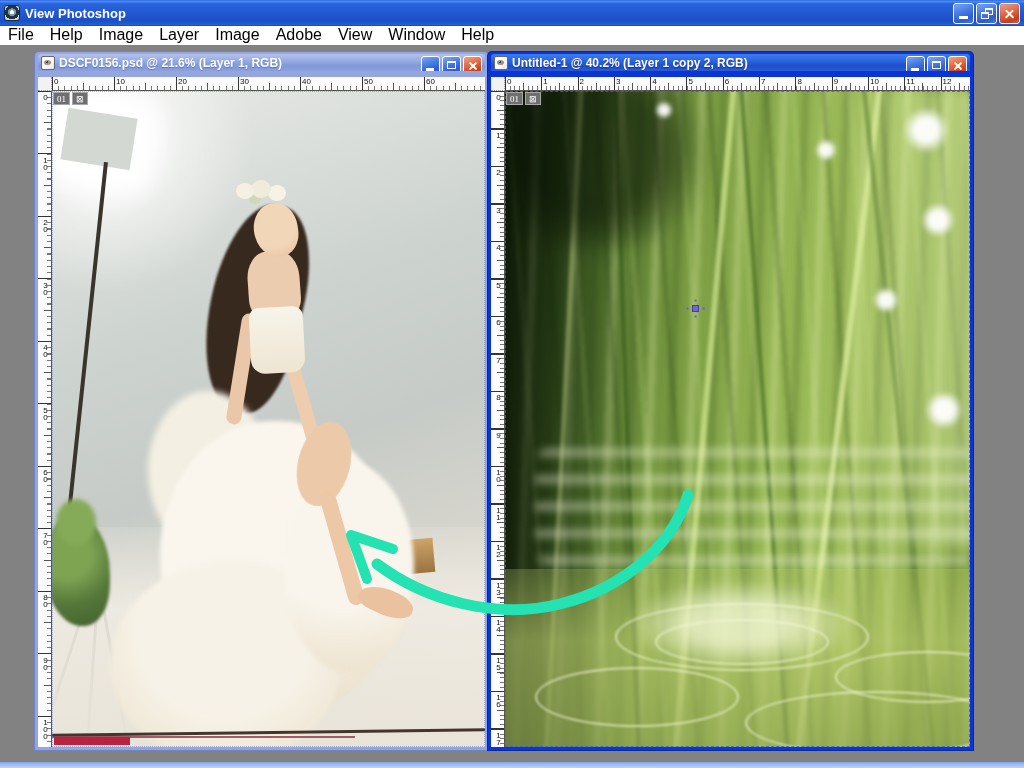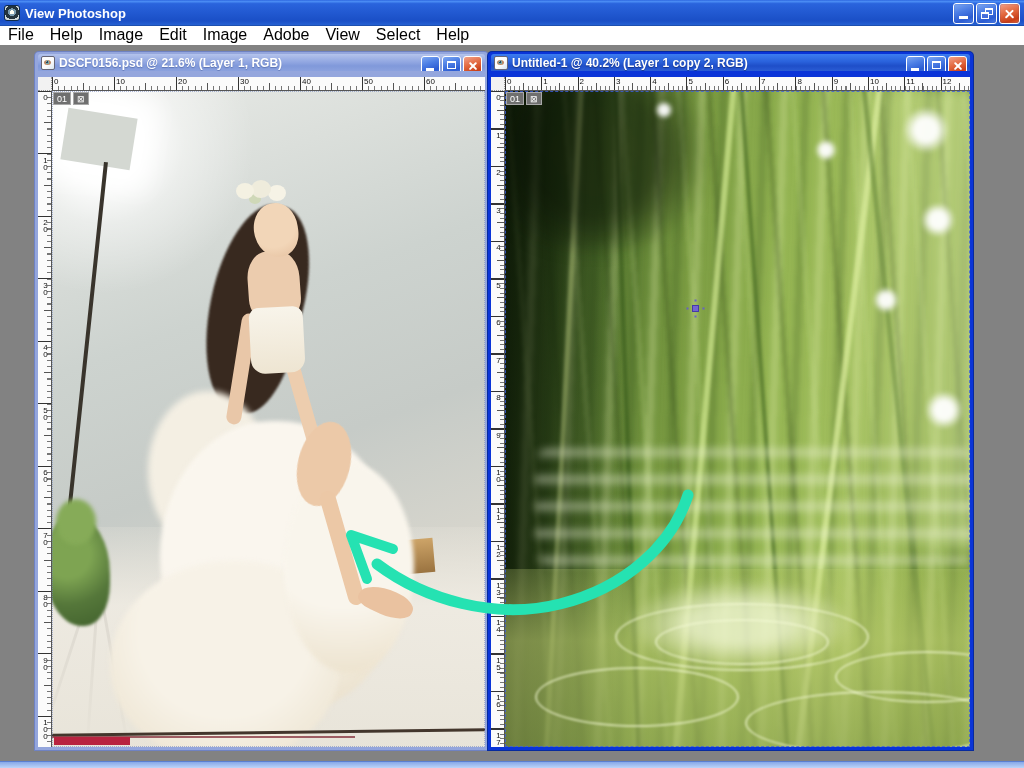--- a/index.html
+++ b/index.html
@@ -91,21 +91,21 @@
       repeating-linear-gradient(to bottom,#333 0 1px,transparent 1px 37.5px),
       repeating-linear-gradient(to bottom,#555 0 1px,transparent 1px 18.75px),
       repeating-linear-gradient(to bottom,#777 0 1px,transparent 1px 4.69px);
       background-size:13px 100%,7px 100%,4px 100%;
       background-position:right top,right top,right top;background-repeat:no-repeat;}
   .ruler-num{position:absolute;top:0;line-height:8px;}
   .ruler-h .ruler-num{top:1px;}
   .ruler-v .ruler-num{left:1px;writing-mode:vertical-lr;text-orientation:upright;letter-spacing:-2px;line-height:12px;}
 
   
-  .canvas{position:absolute;left:14px;top:14px;right:0;bottom:0;overflow:hidden;}
+  .canvas{position:absolute;left:14px;top:14px;right:0;bottom:0;overflow:hidden;font-family:Liberation Serif, serif;}
   .canvas::after{content:"";position:absolute;inset:0;pointer-events:none;}
   .doc-left  .canvas::after{border:1px dotted rgba(110,130,190,.55);}
   .doc-right .canvas::after{border:1px dashed rgba(60,95,225,.8);}
 
   
   .badge{position:absolute;left:1px;top:1px;display:flex;gap:2px;z-index:40;}
   .badge-num,.badge-ico{height:13px;background:#6f6f6f;border:1px solid #a8a8a8;color:#fff;
     font-size:9px;line-height:12px;padding:0 3px;box-sizing:border-box;}
   .badge-ico{font-size:9px;}
 
@@ -234,25 +234,25 @@
           <span class="glyph-x1"></span>
           <span class="glyph-x2"></span>
         </span>
     </div>
   </div>
 
   <div class="menubar">
     <div class="menu-item">File</div>
     <div class="menu-item">Help</div>
     <div class="menu-item">Image</div>
-    <div class="menu-item">Edit</div>
+    <div class="menu-item">Layer</div>
     <div class="menu-item">Image</div>
     <div class="menu-item">Adobe</div>
     <div class="menu-item">View</div>
-    <div class="menu-item">Select</div>
+    <div class="menu-item">Window</div>
     <div class="menu-item">Help</div>
   </div>
 
   <div class="workspace">
 
     <div class="doc doc-left">
       <div class="doc-title">
         <span class="doc-icon"></span>
         <span>DSCF0156.psd @ 21.6% (Layer 1, RGB)</span>
         <div class="doc-controls">

